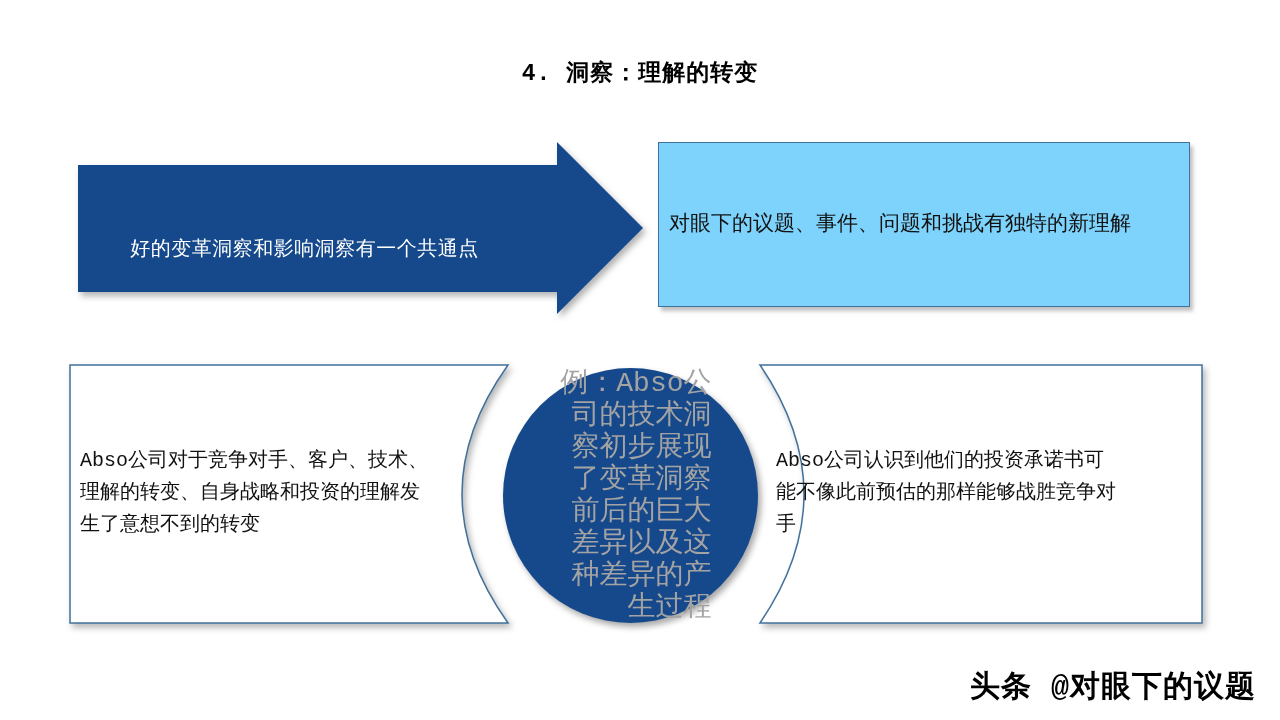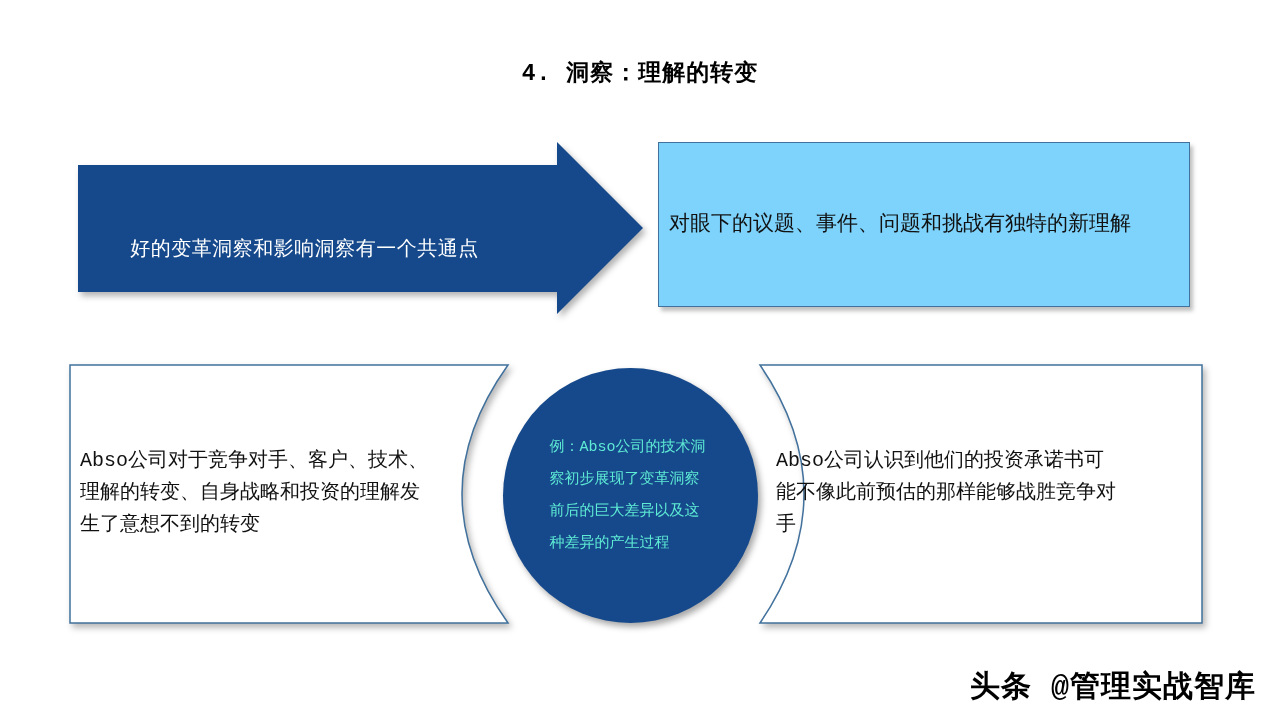--- a/index.html
+++ b/index.html
@@ -100,23 +100,23 @@
     height: 255px;
     border-radius: 50%;
     background: #15498C;
     box-shadow: 3px 4px 6px rgba(0,0,0,0.35);
     display: flex;
     align-items: center;
     justify-content: center;
   }
   .circle-text {
     width: 162px;
-    text-align: left;
-    color: #5eead4;
-    font-size: 15px;
+    text-align: right;
+    color: #a3a3a3;
+    font-size: 28px;
     line-height: 32px;
   }
   
   .watermark {
     position: absolute;
     right: 24px;
     bottom: 13px;
     font-size: 30px;
     font-weight: bold;
     color: #000000;
@@ -147,15 +147,15 @@
 
   <svg class="curve-svg right" viewBox="0 0 458 280">
     <path d="M8,7 H450 V265 H8 Q96,136 8,7 Z" fill="#ffffff" stroke="#41719C" stroke-width="1.5"></path>
   </svg>
   <div class="side-box-text right">Abso公司认识到他们的投资承诺书可能不像此前预估的那样能够战胜竞争对手</div>
 
   <div class="center-circle">
     <div class="circle-text">例：Abso公司的技术洞察初步展现了变革洞察前后的巨大差异以及这种差异的产生过程</div>
   </div>
 
-  <div class="watermark">头条 @管理实战智库</div>
+  <div class="watermark">头条 @对眼下的议题</div>
 
 </div>
 
 </body></html>

